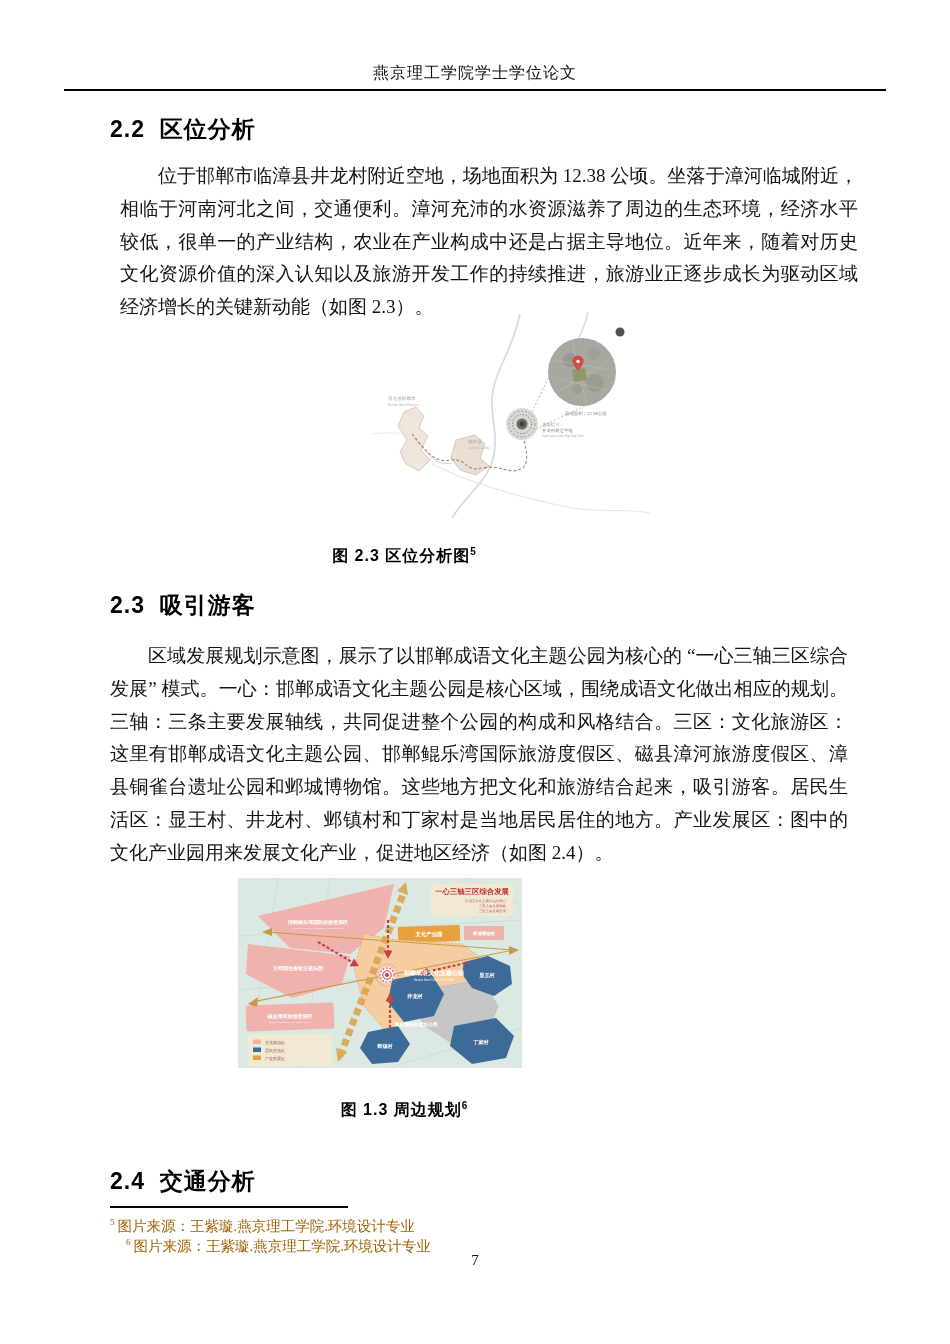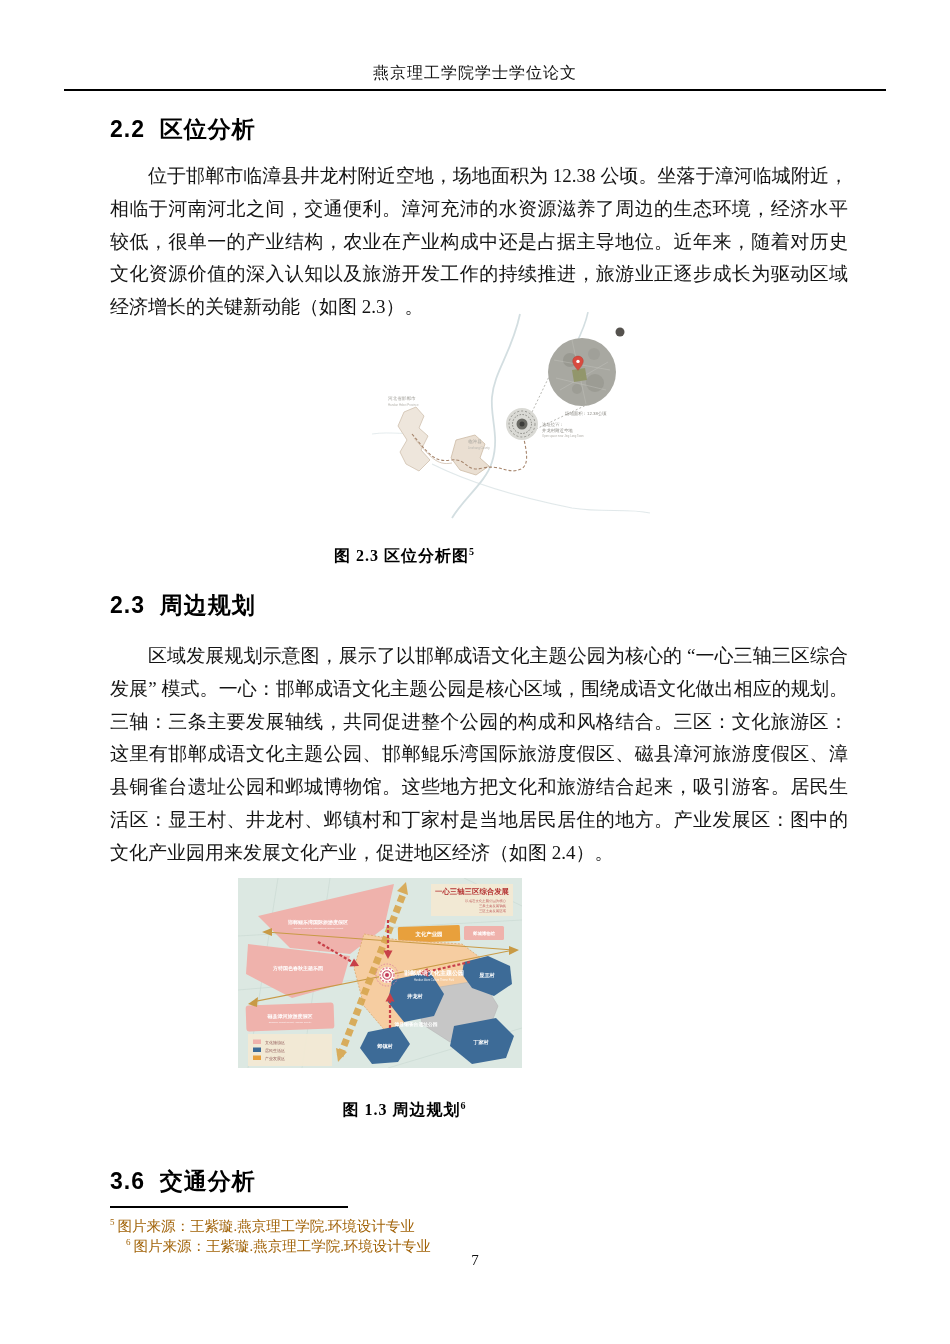--- a/index.html
+++ b/index.html
@@ -17,21 +17,21 @@
   .sec-heading{
     position:absolute;left:110px;font-family:"Liberation Sans","DejaVu Sans",sans-serif;
     font-weight:700;font-size:23px;color:#000;letter-spacing:1px;text-align:right;
   }
   .para{
     position:absolute;left:110px;width:738px;font-size:19px;line-height:32.8px;
     text-align:justify;text-indent:38px;color:#141414;
   }
   .fig-caption{
     position:absolute;left:0;width:809px;text-align:center;
-    font-family:Liberation Serif, serif;font-weight:700;
+    font-family:Liberation Sans, sans-serif;font-weight:700;
     font-size:16px;color:#000;letter-spacing:1px;
   }
   .fig-caption sup{font-size:10px;}
   .figure-box{position:absolute;}
   .footnote-rule{position:absolute;top:1206px;left:110px;width:238px;height:2px;background:#000;}
   .footnote{
     position:absolute;left:110px;width:700px;font-size:14.5px;color:#a16207;line-height:20px;
   }
   .footnote sup{font-size:9px;margin-right:3px;}
   .page-number{
@@ -44,21 +44,21 @@
 
 <div class="page">
 
   <div class="header-title">燕京理工学院学士学位论文</div>
   <div class="header-rule"></div>
 
   <div class="sec-heading" style="top:114px;">
     <span>2.2</span>&nbsp;
     <span>区位分析</span>
   </div>
-  <div class="para" style="top:160px;">位于邯郸市临漳县井龙村附近空地，场地面积为 12.38 公顷。坐落于漳河临城附近，相临于河南河北之间，交通便利。漳河充沛的水资源滋养了周边的生态环境，经济水平较低，很单一的产业结构，农业在产业构成中还是占据主导地位。近年来，随着对历史文化资源价值的深入认知以及旅游开发工作的持续推进，旅游业正逐步成长为驱动区域经济增长的关键新动能（如图 2.3）。</div>
+  <div class="para" style="top:160px;margin-left:10px;">位于邯郸市临漳县井龙村附近空地，场地面积为 12.38 公顷。坐落于漳河临城附近，相临于河南河北之间，交通便利。漳河充沛的水资源滋养了周边的生态环境，经济水平较低，很单一的产业结构，农业在产业构成中还是占据主导地位。近年来，随着对历史文化资源价值的深入认知以及旅游开发工作的持续推进，旅游业正逐步成长为驱动区域经济增长的关键新动能（如图 2.3）。</div>
 
   <div class="figure-box" style="left:372px;top:312px;width:288px;height:214px;">
     <svg width="288" height="214" viewBox="0 0 288 214">
 
       <g fill="none" stroke="#ccd9dc" opacity="0.85">
         <path d="M148,2 C140,40 122,60 120,85 C118,105 128,125 120,150 C114,170 92,186 80,206" stroke-width="1.8"></path>
         <path d="M216,0 C212,20 202,34 197,47" stroke-width="1.6"></path>
         <path d="M60,152 C100,172 150,186 200,196 C230,201 256,196 278,201" stroke-width="1.2" opacity="0.7"></path>
         <path d="M0,122 C20,119 36,124 50,119" stroke-width="1" opacity="0.6"></path>
       </g>
@@ -113,21 +113,21 @@
       <text x="170" y="124.5" font-size="2.8" fill="#b0aea8">Open space near Jing Long Town</text>
     </svg>
   </div>
 
   <div class="fig-caption" style="top:546px;">
     <span>图 2.3  区位分析图</span><sup>5</sup>
   </div>
 
   <div class="sec-heading" style="top:590px;">
     <span>2.3</span>&nbsp;
-    <span>周边规划</span>
+    <span>吸引游客</span>
   </div>
   <div class="para" style="top:640px;">区域发展规划示意图，展示了以邯郸成语文化主题公园为核心的 “一心三轴三区综合发展” 模式。一心：邯郸成语文化主题公园是核心区域，围绕成语文化做出相应的规划。三轴：三条主要发展轴线，共同促进整个公园的构成和风格结合。三区：文化旅游区： 这里有邯郸成语文化主题公园、邯郸鲲乐湾国际旅游度假区、磁县漳河旅游度假区、漳县铜雀台遗址公园和邺城博物馆。这些地方把文化和旅游结合起来，吸引游客。居民生活区：显王村、井龙村、邺镇村和丁家村是当地居民居住的地方。产业发展区：图中的文化产业园用来发展文化产业，促进地区经济（如图 2.4）。</div>
 
   <div class="figure-box" style="left:238px;top:878px;width:332px;height:190px;">
     <svg width="284" height="190" viewBox="0 0 284 190">
       <rect x="0" y="0" width="284" height="190" fill="#dce8e2"></rect>
 
       <g stroke="#c3d4cd" stroke-width="0.6" opacity="0.8">
         <line x1="40" y1="0" x2="10" y2="190"></line>
         <line x1="92" y1="0" x2="64" y2="190"></line>
@@ -219,21 +219,21 @@
         <text x="27" y="181.5" font-size="4" fill="#8a5050">产业发展区</text>
       </g>
     </svg>
   </div>
 
   <div class="fig-caption" style="top:1100px;">
     <span>图 1.3  周边规划</span><sup>6</sup>
   </div>
 
   <div class="sec-heading" style="top:1166px;">
-    <span>3.6</span>&nbsp;
+    <span>2.4</span>&nbsp;
     <span>交通分析</span>
   </div>
 
   <div class="footnote-rule"></div>
   <div class="footnote" style="top:1212px;">
     <sup>5</sup><span>图片来源：王紫璇.燕京理工学院.环境设计专业</span>
   </div>
   <div class="footnote" style="top:1232px;margin-left:16px;">
     <sup>6</sup><span>图片来源：王紫璇.燕京理工学院.环境设计专业</span>
   </div>

